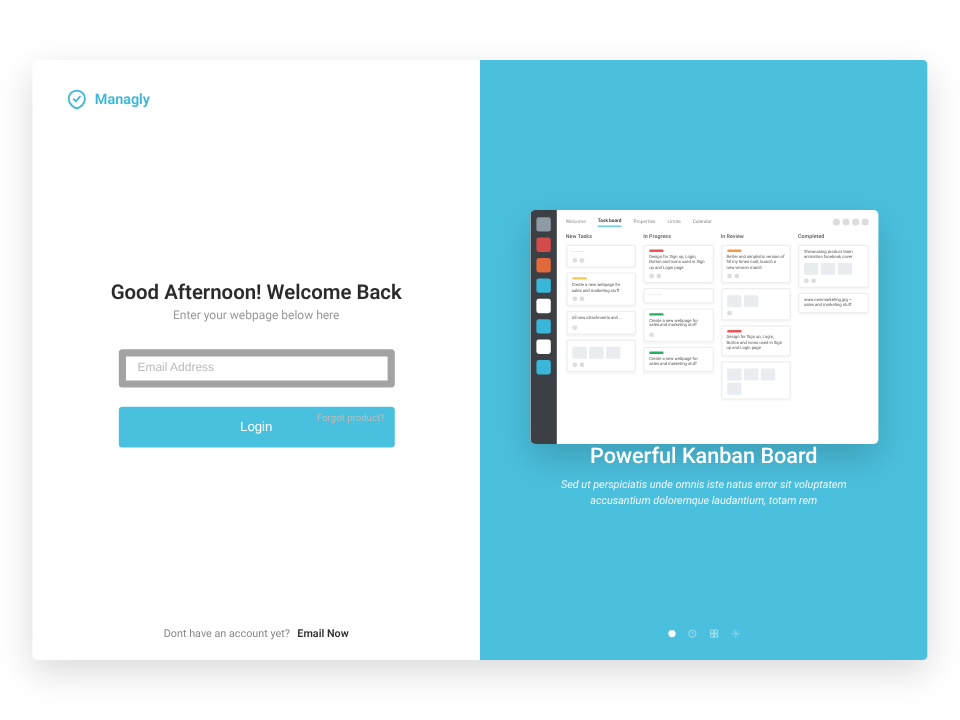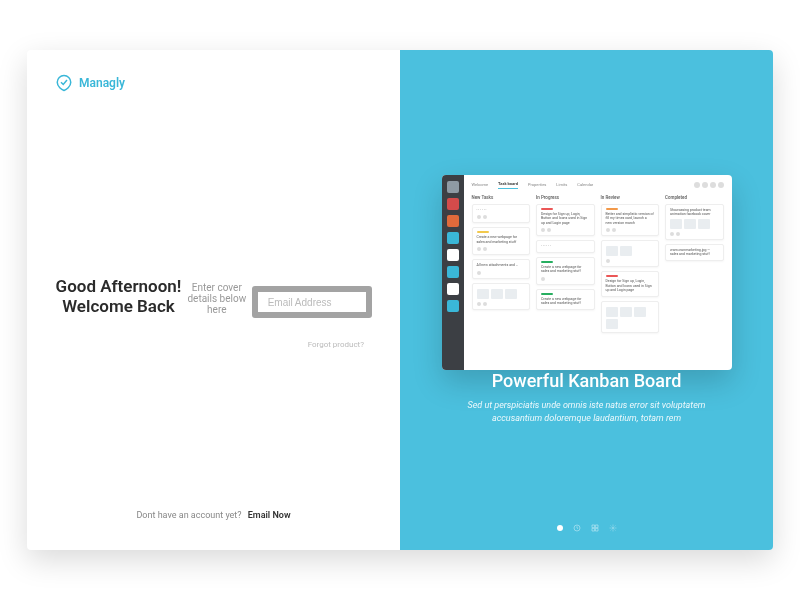--- a/index.html
+++ b/index.html
@@ -4,25 +4,25 @@
 <style>
   * { box-sizing: border-box; margin: 0; padding: 0; }
   html, body { width: 800px; height: 600px; font-family: -apple-system, BlinkMacSystemFont, "Segoe UI", Roboto, "Helvetica Neue", Arial, sans-serif; overflow: hidden; }
   body { display: flex; align-items: center; justify-content: center; background: #fff; }
   .card {
     width: 746px; height: 500px; display: flex; background: #fff; border-radius: 4px;
     box-shadow: 0 10px 30px rgba(0,0,0,0.15);
     overflow: hidden;
   }
   
-  .left { width: 50%; padding: 24px 28px 30px; display: flex; flex-direction: column; position: relative; }
+  .left { width: 50%; padding: 24px 28px 16px; display: flex; flex-direction: column; position: relative; }
   .brand { display: flex; align-items: center; gap: 6px; }
   .brand svg { width: 18px; height: 18px; }
   .brand-name { color: #3AB7D8; font-size: 12px; font-weight: 600; }
-  .form-wrap { flex: 1; display: flex; flex-direction: row; align-items: center; margin-top: -10px; }
+  .form-wrap { flex: 1; display: flex; flex-direction: column; align-items: center; justify-content: center; margin-top: -10px; }
   .heading { font-size: 17px; font-weight: 600; color: #2b2b2b; text-align: center; }
   .sub { font-size: 10px; color: #999; margin-top: 4px; text-align: center; }
   .form { width: 230px; margin-top: 22px; }
   .field { width: 100%; height: 32px; border: 6px solid #a3a3a3; border-radius: 3px; padding: 0 10px; font-size: 10px; color: #333; background: #fff; margin-bottom: 10px; outline: none; }
   .field::placeholder { color: #bbb; }
   .pwd-row { position: relative; }
   .forgot { position: absolute; right: 8px; top: 0; height: 32px; display: flex; align-items: center; font-size: 8px; color: #bbb; cursor: pointer; }
   .login-btn { width: 100%; height: 34px; background: #48C0DE; color: #fff; border: none; border-radius: 3px; font-size: 11px; font-weight: 500; cursor: pointer; margin-top: 6px; }
   .signup-line { text-align: center; font-size: 9px; color: #888; }
   .signup-line .link { color: #333; font-weight: 600; cursor: pointer; margin-left: 4px; }
@@ -68,26 +68,27 @@
     <div class="brand">
       <svg viewBox="0 0 24 24" fill="none" stroke="#3AB7D8" stroke-width="2">
         <path d="M12 2 C7 2 3 6 3 11 c0 6 6 10 9 11 c3-1 9-5 9-11 C21 6 17 2 12 2 Z"></path>
         <path d="M8 11 l3 3 l5-6"></path>
       </svg>
       <span class="brand-name">Managly</span>
     </div>
 
     <div class="form-wrap">
       <div class="heading">Good Afternoon! Welcome Back</div>
-      <div class="sub">Enter cover details below here</div>
+      <div class="sub">Enter your webpage below here</div>
       <div class="form">
         <input class="field" type="text" placeholder="Email Address" style="">
         <div class="pwd-row">
           <span class="forgot">Forgot product?</span>
         </div>
+        <button class="login-btn">Login</button>
       </div>
     </div>
 
     <div class="signup-line">
       <span>Dont have an account yet?</span>
       <span class="link">Email Now</span>
     </div>
   </div>
 
   <div class="right">

